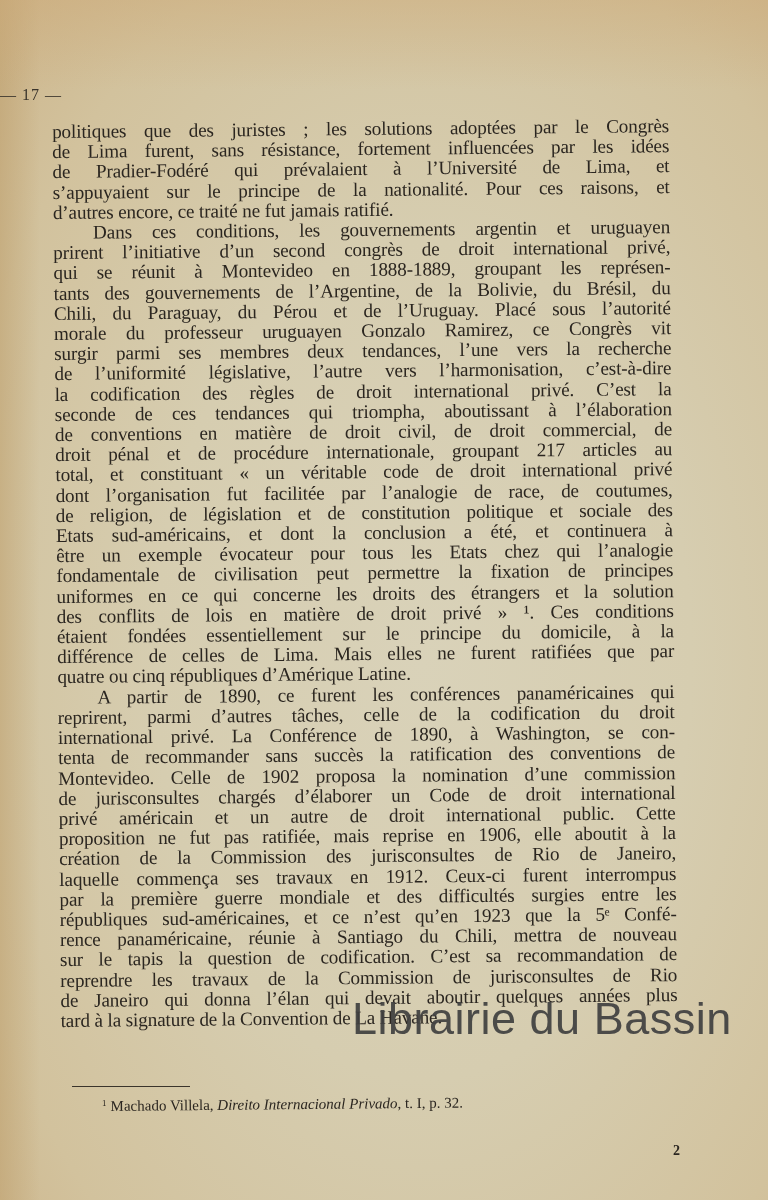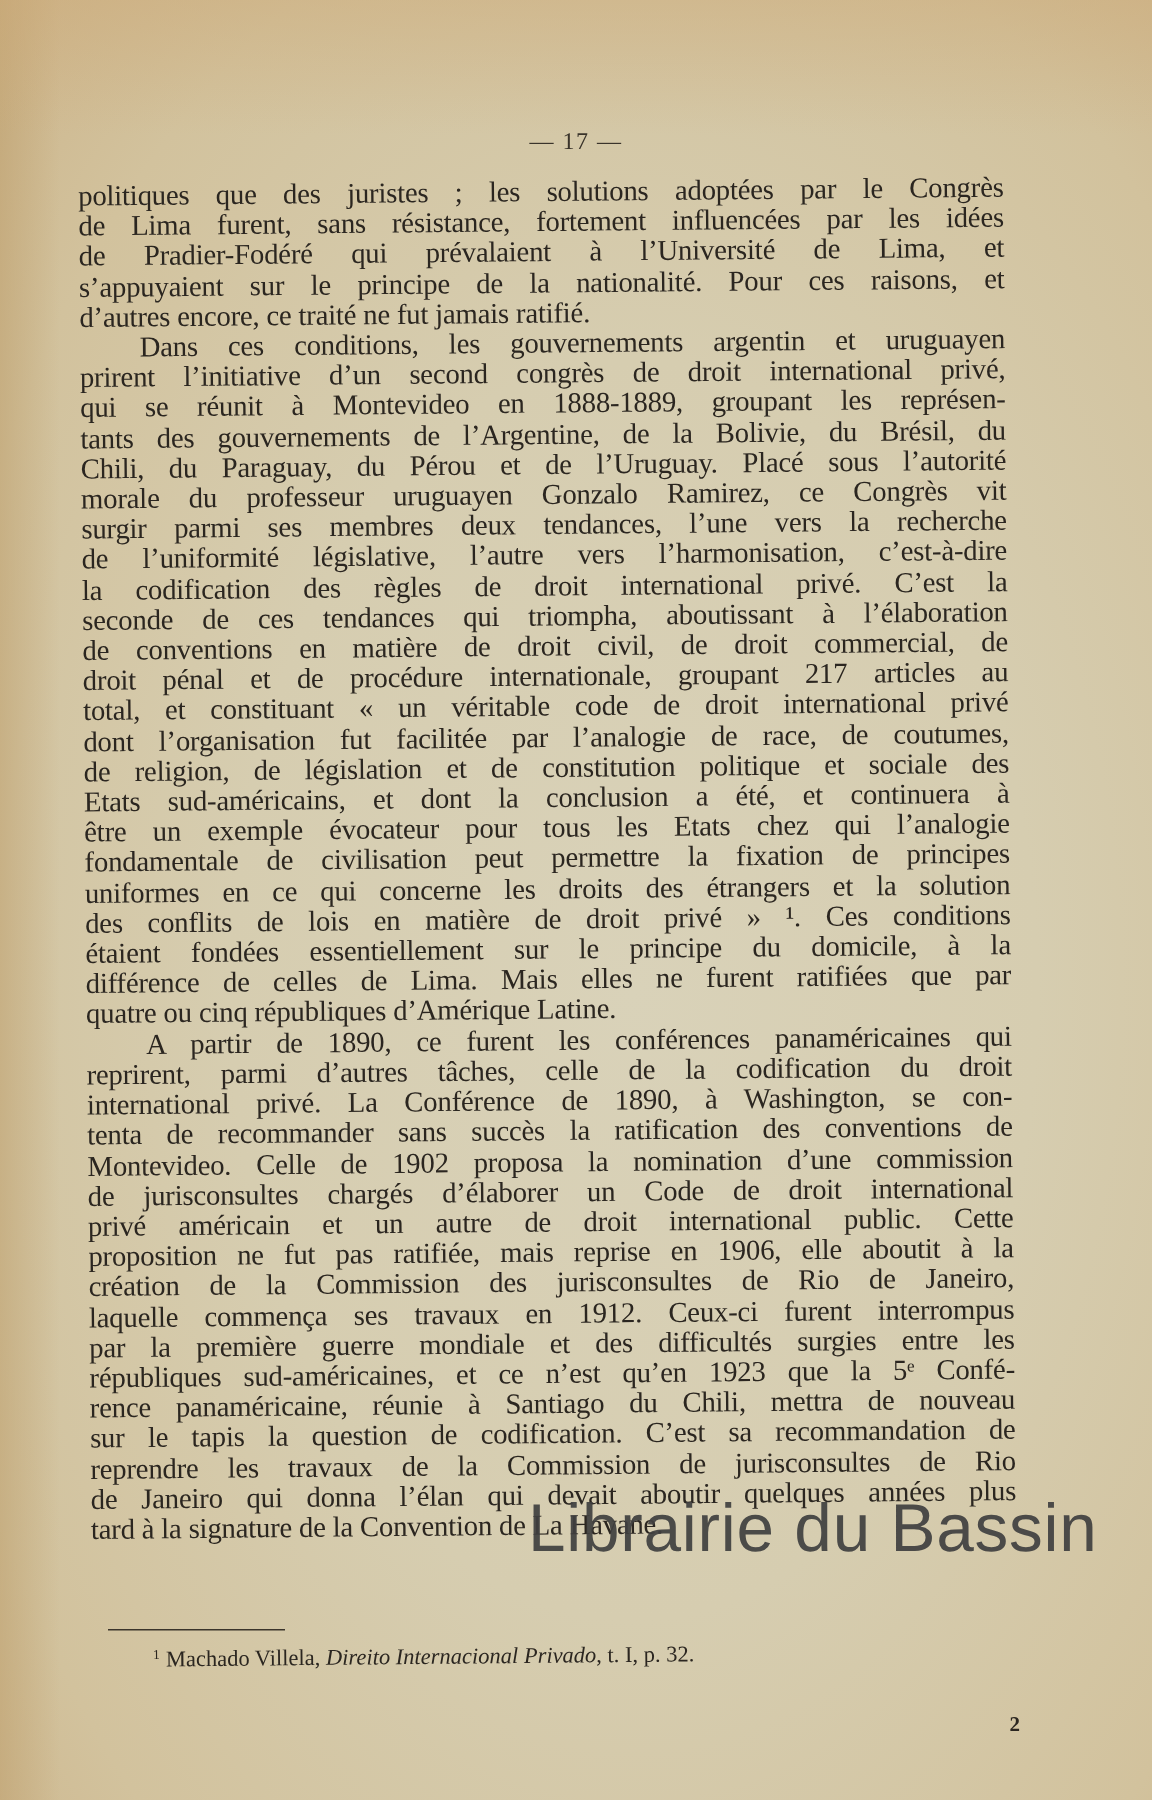--- a/index.html
+++ b/index.html
@@ -25,21 +25,20 @@
       position: absolute;
       left: 0; top: 0;
       width: 768px; height: 90px;
       background: linear-gradient(to bottom, rgba(205,170,120,0.45), rgba(205,170,120,0));
     }
     .running-head {
       position: absolute;
       top: 86px;
       left: 0;
       width: 768px;
-      text-align: center;
       font-size: 16px;
       letter-spacing: 1px;
       color: #3a342b;
     }
     .body-text {
       position: absolute;
       left: 52px;
       top: 122px;
       width: 617px;
       font-size: 19.2px;

